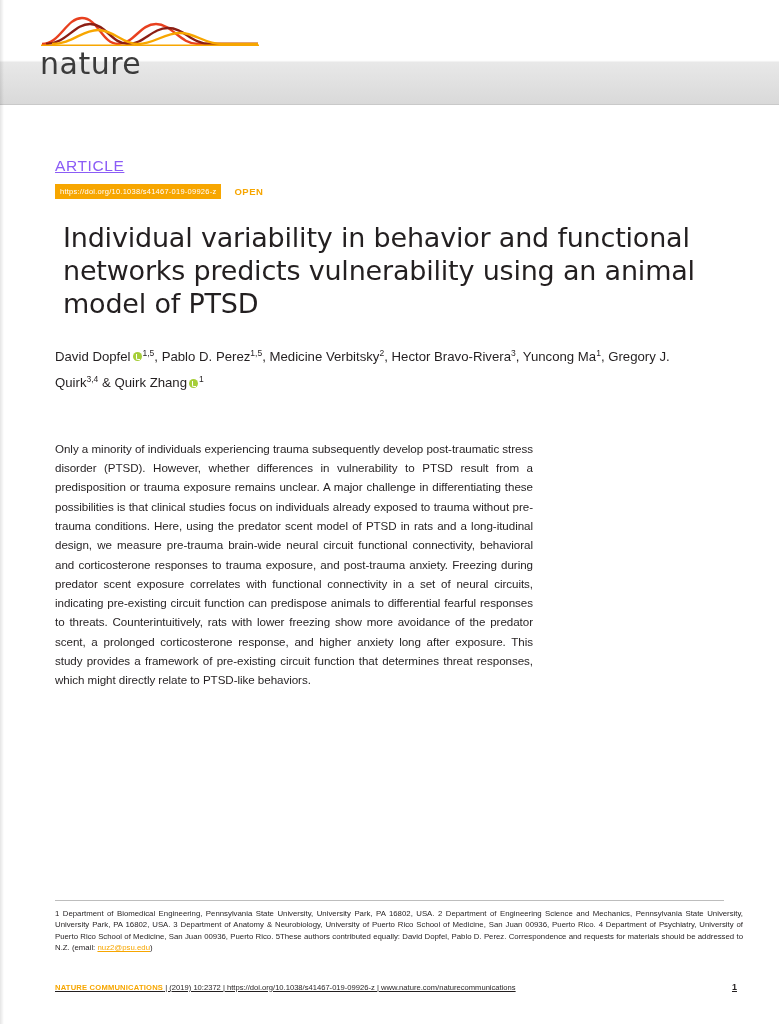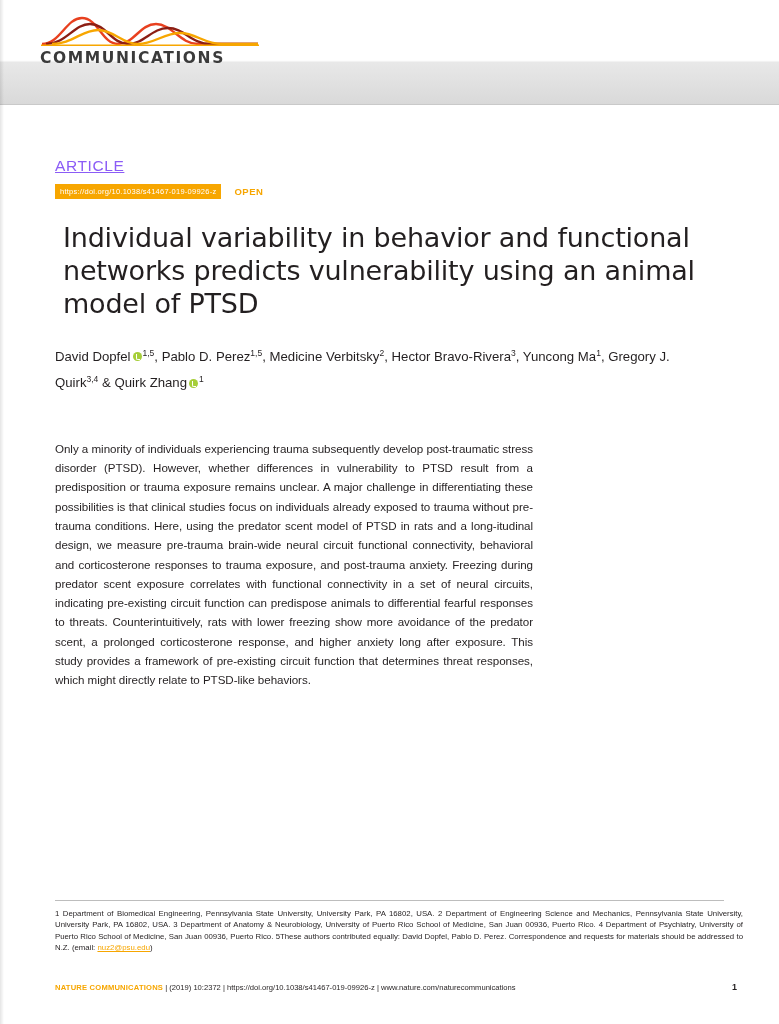--- a/index.html
+++ b/index.html
@@ -163,20 +163,21 @@
   .page-footer {
     position: absolute;
     left: 55px;
     right: 42px;
     top: 982px;
     display: flex;
     align-items: center;
     justify-content: space-between;
     font-size: 7.6px;
     color: #231f20;
+    text-decoration: underline;
   }
   .footer-left .brand {
     color: #f7a600;
     font-weight: 700;
     letter-spacing: 0.2px;
   }
   .page-num { font-size: 9px; font-weight: 700; }
 
   .edge-shadow {
     position: absolute;
@@ -190,21 +191,21 @@
 <body>
 
 <div class="masthead">
   <div class="masthead-inner">
     <svg class="logo-waves" viewBox="0 0 220 34">
       <path d="M2 30 C 20 30, 26 4, 42 4 C 58 4, 62 30, 78 30 C 94 30, 100 10, 116 10 C 132 10, 140 30, 158 30 L 218 30" fill="none" stroke="#e8401f" stroke-width="2.4"></path>
       <path d="M6 30 C 26 30, 34 10, 50 10 C 66 10, 72 30, 88 30 C 104 30, 112 14, 128 14 C 144 14, 152 30, 170 30 L 218 30" fill="none" stroke="#8c1e14" stroke-width="2.4"></path>
       <path d="M12 30 C 32 30, 42 16, 58 16 C 74 16, 82 30, 98 30 C 114 30, 124 19, 140 19 C 156 19, 164 30, 182 30 L 218 30" fill="none" stroke="#f7a600" stroke-width="2.4"></path>
       <path d="M1 31.2 L 219 31.2" fill="none" stroke="#f7a600" stroke-width="1.6"></path>
     </svg>
-    <div class="logo-comms">COMMUNICATIONS</div>
+    <div class="logo-nature">nature</div>
   </div>
 </div>
 
 <div class="page">
 
   <div class="article-label">ARTICLE</div>
 
   <div class="doi-row">
     <span class="doi-badge">https://doi.org/10.1038/s41467-019-09926-z</span>
     <span class="open-tag">OPEN</span>

